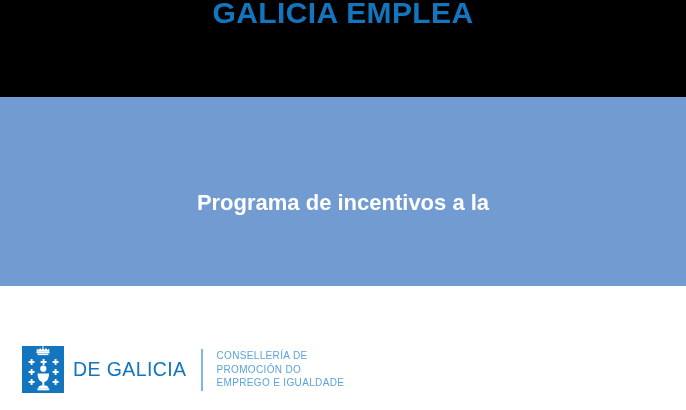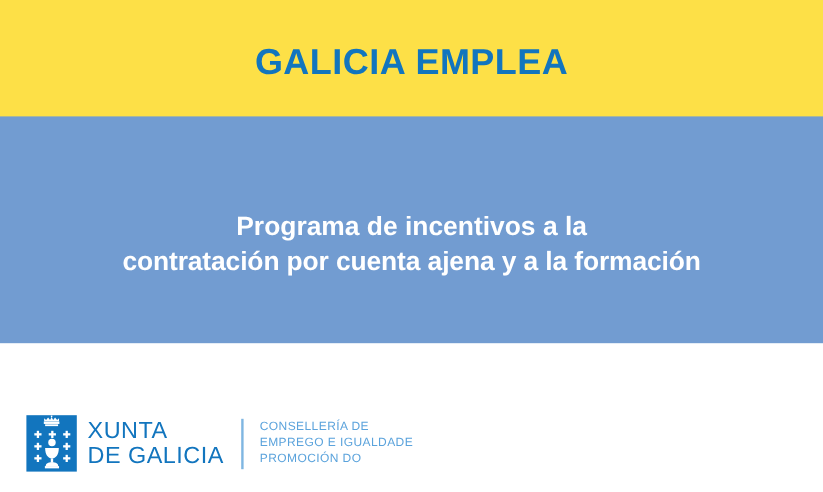--- a/index.html
+++ b/index.html
@@ -15,23 +15,22 @@
     position: relative;
   }
 
   
   .top-title-area {
     position: absolute;
     left: 0;
     top: 0;
     width: 686px;
     height: 110px;
-    background: #fde047;
+    background: #000000;
     display: flex;
-    align-items: center;
     justify-content: center;
   }
   .top-title {
     color: #1275BE;
     font-size: 30px;
     font-weight: bold;
     letter-spacing: 0.4px;
     white-space: nowrap;
     margin-top: -4px;
   }
@@ -119,21 +118,20 @@
 </head>
 <body>
 
 <div class="top-title-area">
   <div class="top-title">GALICIA EMPLEA</div>
 </div>
 
 <div class="banner">
   <div class="banner-text">
     <span class="banner-line banner-line-1">Programa de incentivos a la</span>
-    <span class="banner-line banner-line-2">contratación por cuenta ajena y a la formación</span>
   </div>
 </div>
 
 <div class="footer">
 
   <div class="xunta-lockup">
 
     <div class="galicia-shield">
       <svg width="42" height="47" viewBox="0 0 42 47" aria-hidden="true">
 
@@ -168,26 +166,25 @@
           <circle cx="21.3" cy="22.7" r="3.1"></circle>
           <path d="M15.6 27.4 L27.0 27.4 C27.0 33.0 24.6 36.0 21.3 36.0 C18.0 36.0 15.6 33.0 15.6 27.4 Z"></path>
           <rect x="20.3" y="36.0" width="2.0" height="3.6"></rect>
           <path d="M16.1 42.6 C16.1 40.2 18.0 39.3 21.3 39.3 C24.6 39.3 26.5 40.2 26.5 42.6 Z"></path>
           <rect x="15.4" y="42.4" width="11.8" height="1.9"></rect>
         </g>
       </svg>
     </div>
 
     <div class="xunta-words">
-      <span>XUNTA</span>
       <span>DE GALICIA</span>
     </div>
 
     <div class="xunta-divider"></div>
 
     <div class="conselleria">
       <span>CONSELLERÍA DE</span>
+      <span>PROMOCIÓN DO</span>
       <span>EMPREGO E IGUALDADE</span>
-      <span>PROMOCIÓN DO</span>
     </div>
   </div>
 
 </div>
 
 </body></html>

